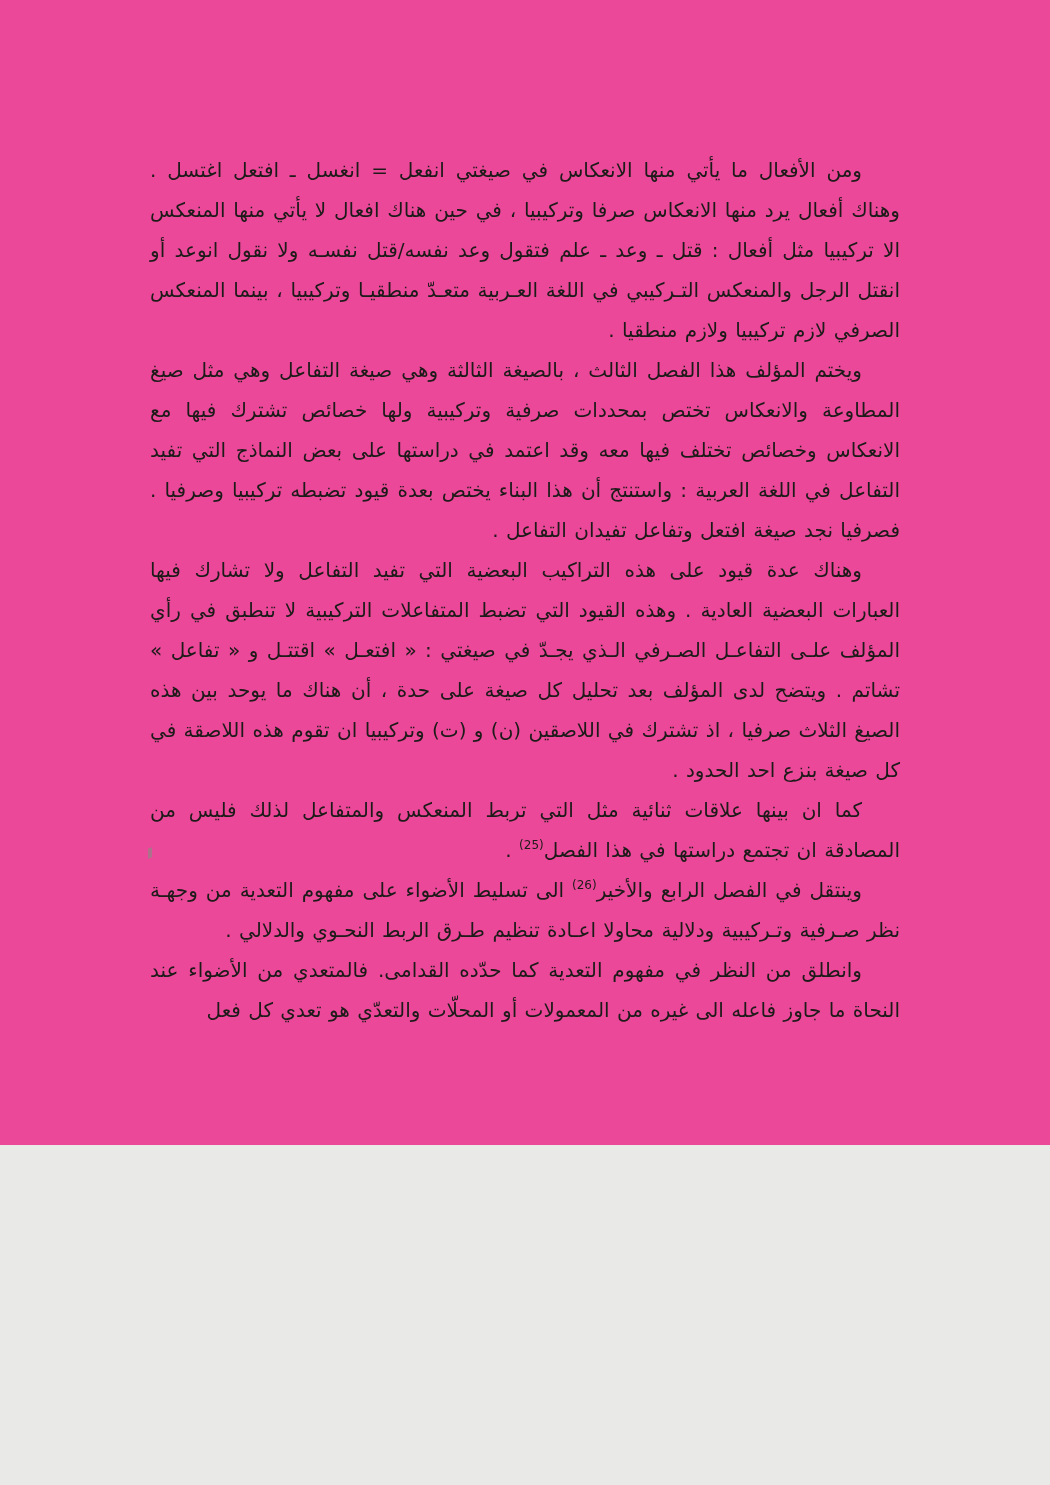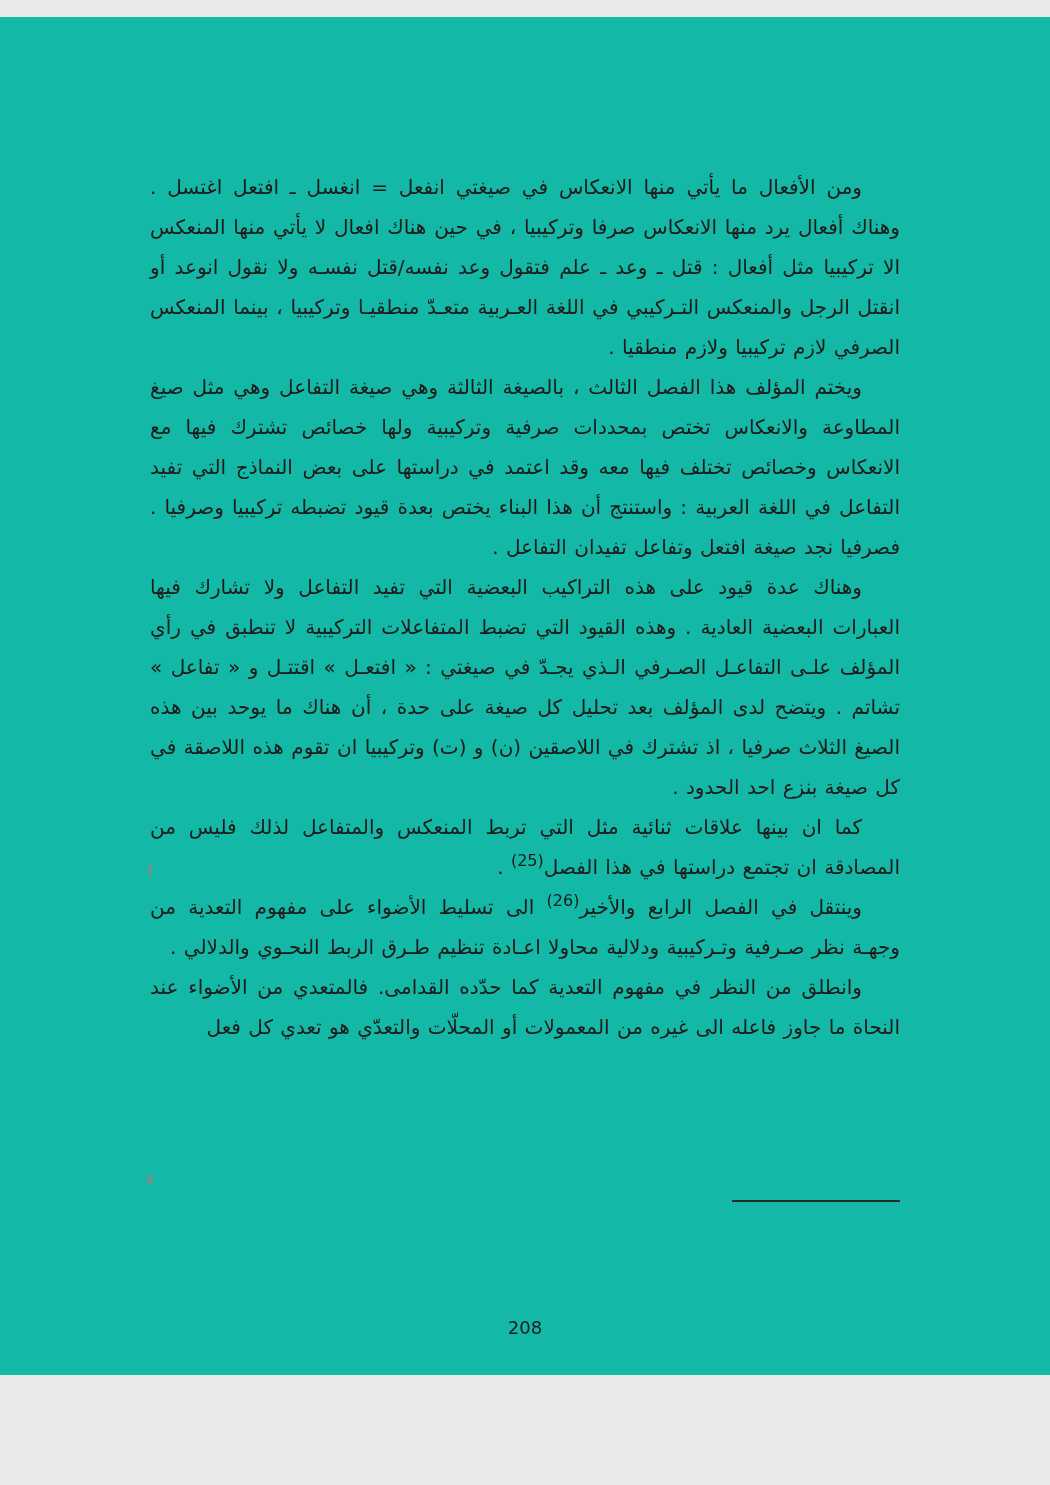--- a/index.html
+++ b/index.html
@@ -3,44 +3,44 @@
 <meta charset="utf-8">
 <style>
   html, body {
     margin: 0;
     padding: 0;
     background: #e9e9e7;
   }
   .page {
     position: relative;
     width: 1050px;
-    height: 1358px;
-    margin: 17px auto;
-    background: #14b8a6;
+    height: 1145px;
+    margin: 0 auto;
+    background: #ec4899;
     font-family: "DejaVu Sans", sans-serif;
     color: #1c1b19;
     overflow: hidden;
   }
   .text-block {
     position: absolute;
     top: 150px;
     right: 150px;
     left: 150px;
     direction: rtl;
     text-align: justify;
     font-size: 20px;
     line-height: 40px;
   }
   .para {
     margin: 0;
     text-indent: 38px;
     word-spacing: 1px;
   }
   .note-ref {
-    font-size: 16px;
+    font-size: 12px;
     line-height: 0;
     vertical-align: super;
   }
   .footnote-sep {
     position: absolute;
     top: 1183px;
     right: 150px;
     width: 168px;
     height: 0;
     border-top: 2px solid #2a2926;

